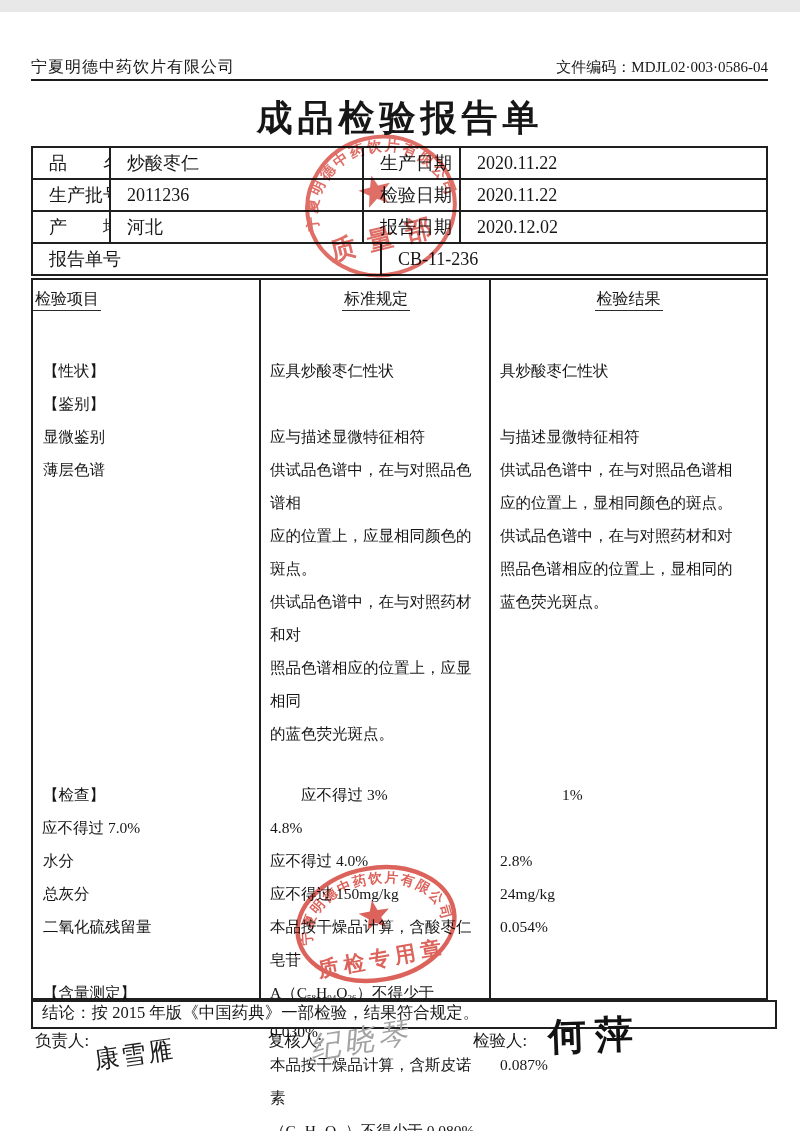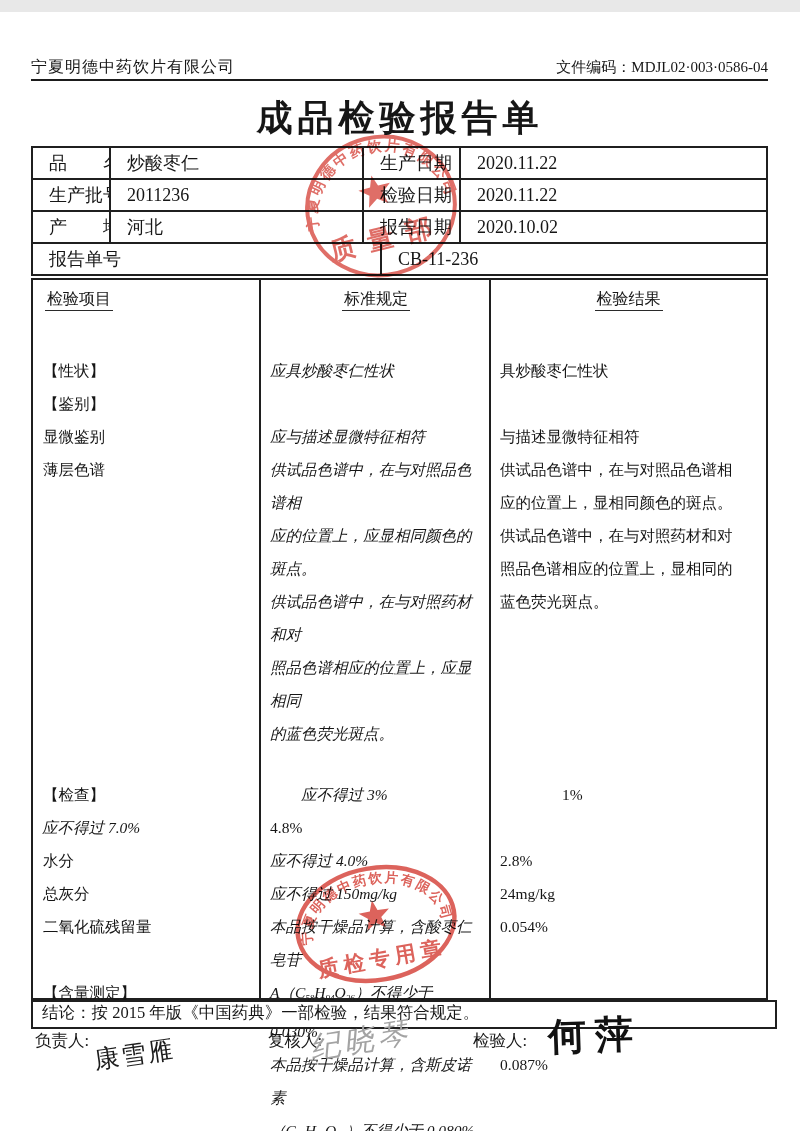--- a/index.html
+++ b/index.html
@@ -20,29 +20,29 @@
   .t1row.wide{grid-template-columns:349px 1fr;border-radius:15px;}
   .t1c{display:flex;align-items:center;padding-left:16px;font-size:18px;border-right:2px solid #1f1f1f;overflow:hidden;white-space:nowrap;}
   .t1c:last-child{border-right:none;}
 
   
   .t2{left:31px;top:266px;width:733px;height:718px;border:2px solid #1f1f1f;}
   .t2 .vline{position:absolute;top:0;bottom:0;width:2px;background:#1f1f1f;}
   .t2 .v1{left:226px;} .t2 .v2{left:456px;}
   .t2head{display:grid;grid-template-columns:228px 230px 1fr;padding-top:9px;height:29px;font-size:16px;}
   .t2head .h{white-space:nowrap;}
-  .t2head .h1{padding-left:12px;}
+  .t2head .h1{}
   .t2head .h2,.t2head .h3{text-align:center;}
   .t2head span{border-bottom:1.5px solid #2a2a2a;padding:0 2px 3px 2px;}
   .rrow{display:grid;grid-template-columns:228px 230px 1fr;line-height:33px;min-height:33px;font-size:15.5px;}
   .rrow.first{margin-top:36px;}
   .rrow.gap{margin-top:28px;gap:31px;}
   .rcell{white-space:pre-line;}
   .rcell.item{padding-left:10px;}
-  .rcell.std{padding-left:9px;padding-right:14px;font-style:italic;}
+  .rcell.std{padding-left:9px;padding-right:14px;}
   .rcell.res{padding-left:9px;padding-right:6px;}
   .rcell sub{font-size:9px;vertical-align:-3px;}
 
   
   .conc{left:31px;top:988px;width:733px;height:25px;border:2px solid #1f1f1f;
         display:flex;align-items:flex-start;padding-left:9px;font-size:16.5px;box-sizing:content-box;}
 
   
   .flabel{font-size:16.5px;top:1018px;}
   .f1{left:35px;} .f2{left:268px;} .f3{left:473px;}
@@ -77,21 +77,21 @@
     <div class="t1row">
       <div class="t1c">生产批号</div>
       <div class="t1c">2011236</div>
       <div class="t1c">检验日期</div>
       <div class="t1c">2020.11.22</div>
     </div>
     <div class="t1row">
       <div class="t1c">产　　地</div>
       <div class="t1c">河北</div>
       <div class="t1c">报告日期</div>
-      <div class="t1c">2020.10.02</div>
+      <div class="t1c">2020.12.02</div>
     </div>
     <div class="t1row wide">
       <div class="t1c">报告单号</div>
       <div class="t1c">CB-11-236</div>
     </div>
   </div>
 
   <div class="abs t2">
     <div class="vline v1"></div>
     <div class="vline v2"></div>

